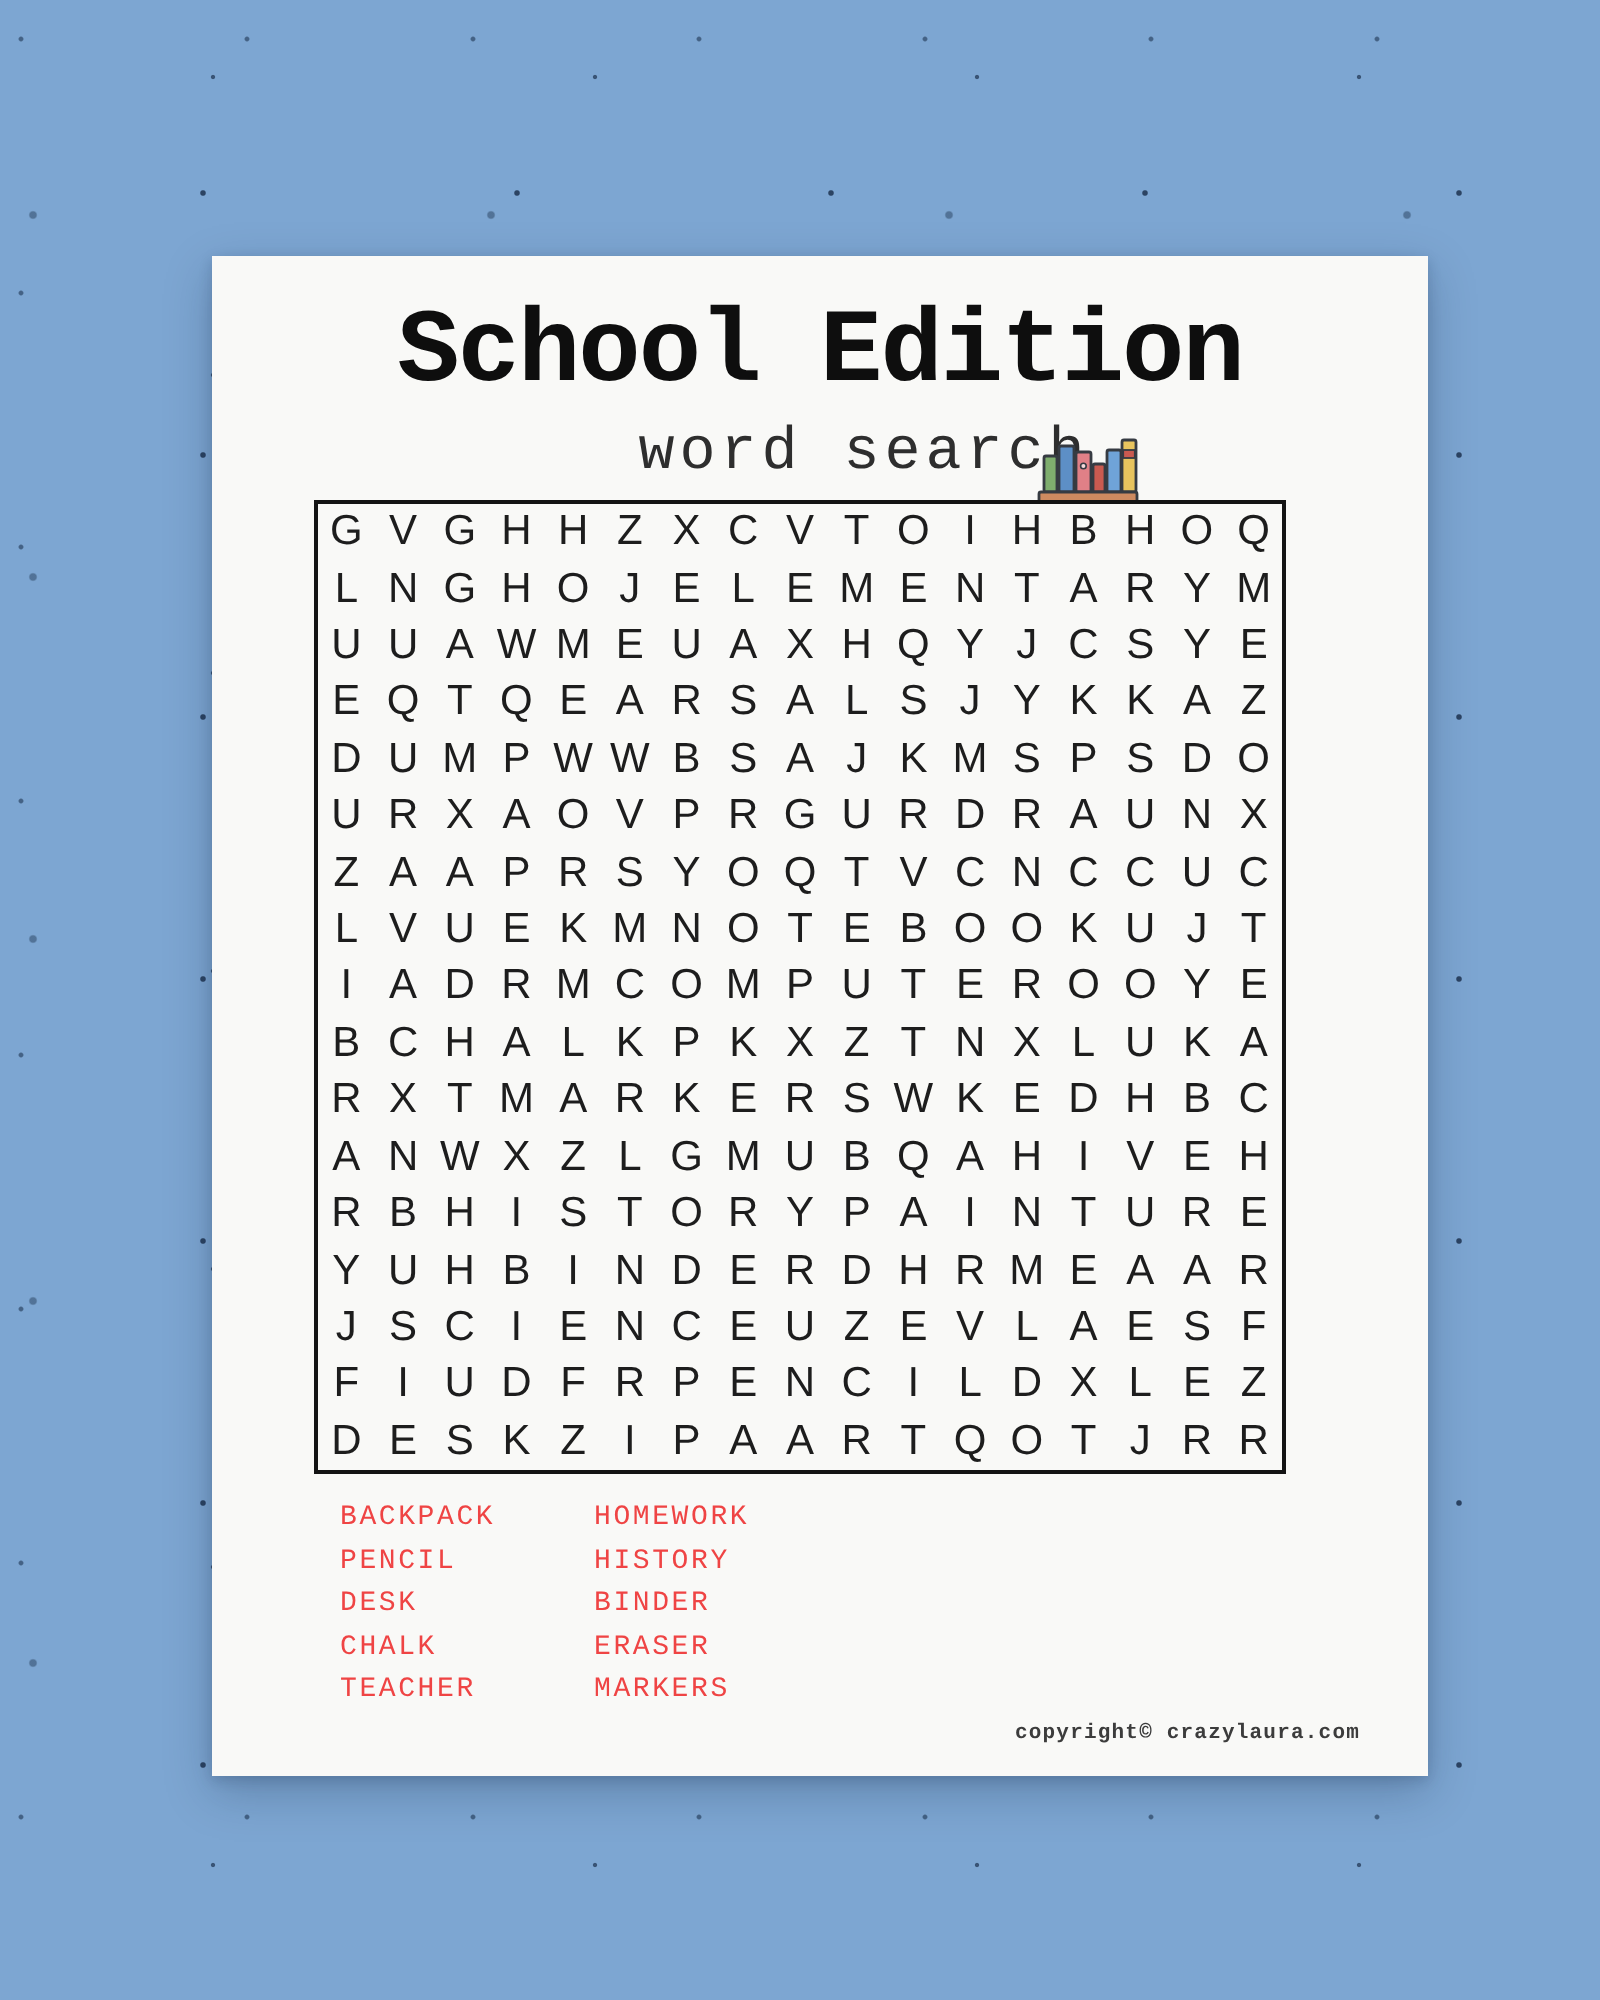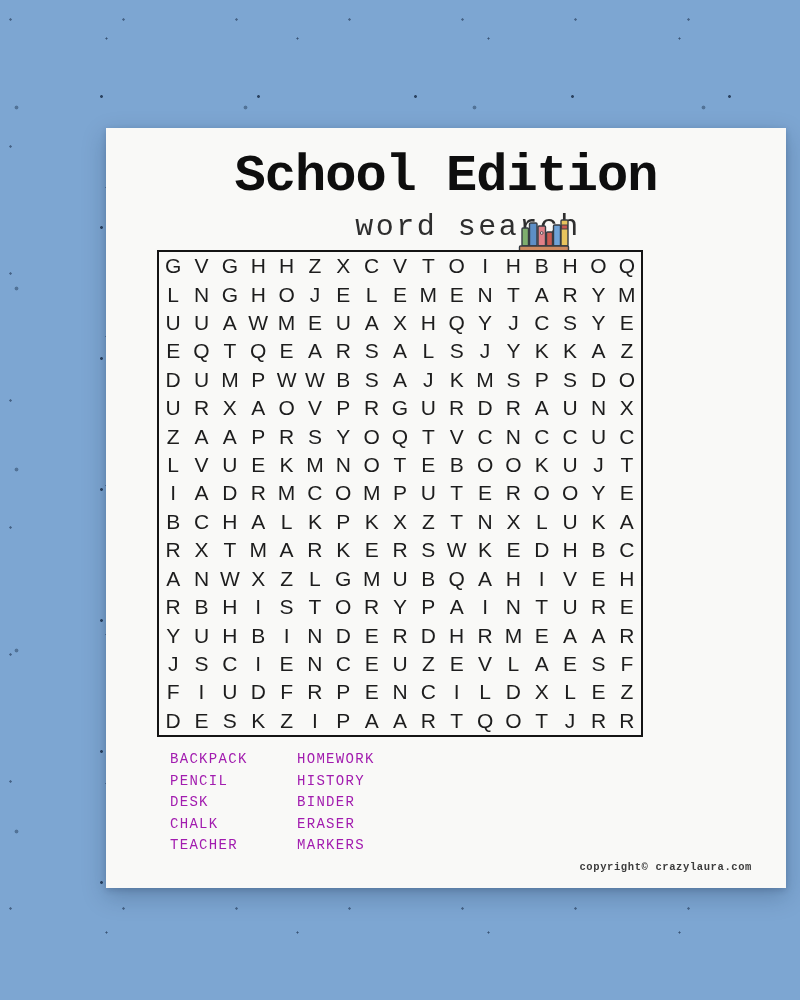--- a/index.html
+++ b/index.html
@@ -20,21 +20,21 @@
       radial-gradient(circle, rgba(12,30,56,0.50) 0.9px, transparent 1.5px),
       radial-gradient(circle, rgba(12,30,56,0.38) 1.5px, transparent 2.3px),
       radial-gradient(circle, rgba(12,30,56,0.60) 0.8px, transparent 1.3px);
     background-size: 157px 131px, 113px 127px, 229px 181px, 191px 149px;
     background-position: 23px 31px, 67px 83px, 131px 17px, 11px 113px;
   }
   .paper {
     position: absolute;
     left: 106px;
     top: 128px;
-    width: 680px;
+    width: 608px;
     height: 760px;
     background: #f9f9f7;
     box-shadow: 0 8px 22px rgba(15,35,65,0.25), 0 2px 6px rgba(15,35,65,0.18);
   }
   .title {
     position: absolute;
     top: 20px;
     left: 0;
     width: 100%;
     margin: 0;
@@ -95,21 +95,21 @@
     top: 621px;
     display: grid;
     grid-template-columns: 127px 120px 106px auto;
   }
   .word-col { display: block; }
   .word {
     font-family: "Liberation Mono", monospace;
     font-size: 14px;
     line-height: 21.5px;
     letter-spacing: 1.3px;
-    color: #a21caf;
+    color: #ef4444;
   }
   .copyright {
     position: absolute;
     right: 34px;
     top: 733px;
     font-family: "Liberation Mono", monospace;
     font-weight: bold;
     font-size: 10.5px;
     letter-spacing: 0.6px;
     color: #3c3c3c;

